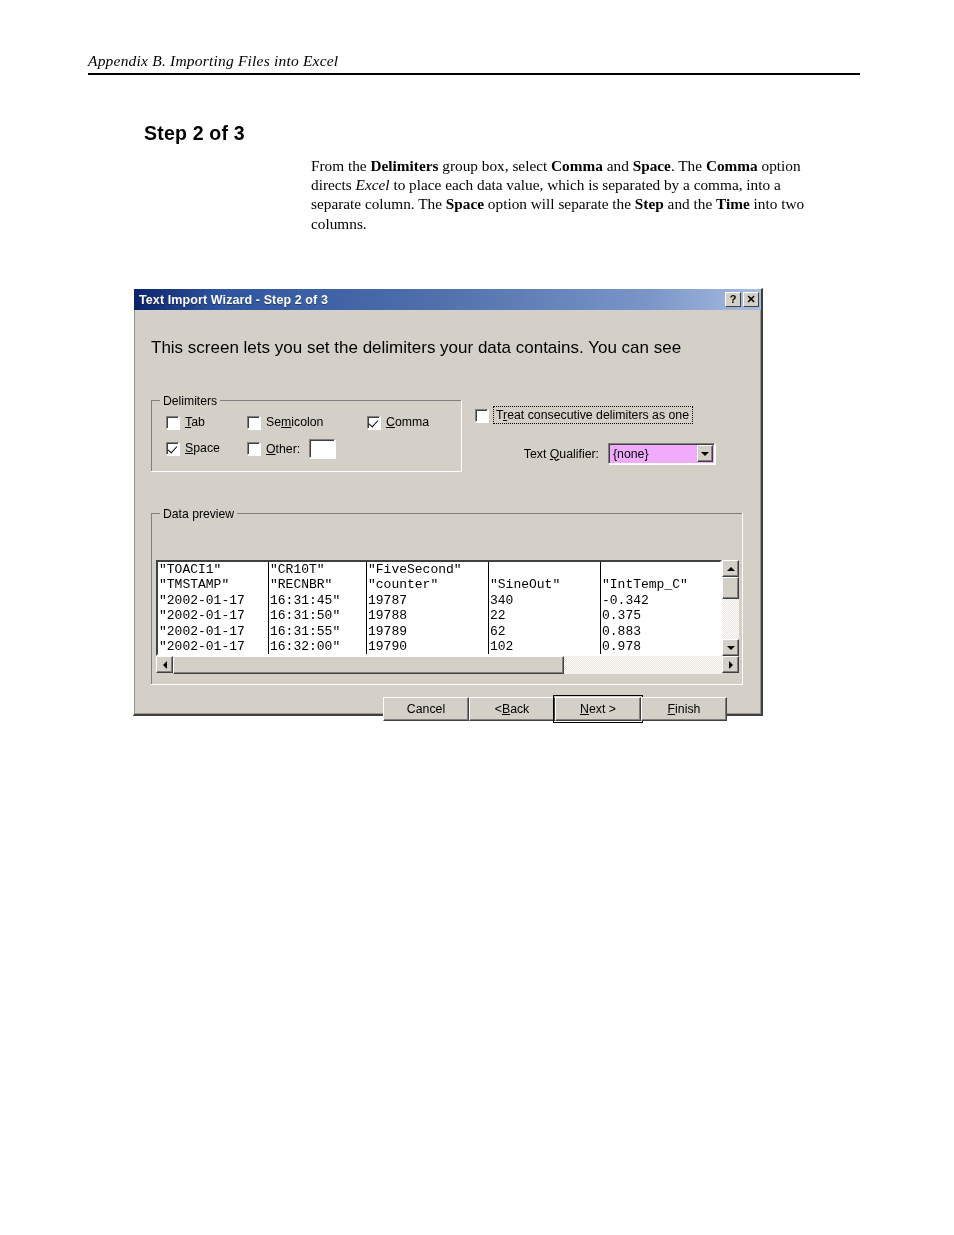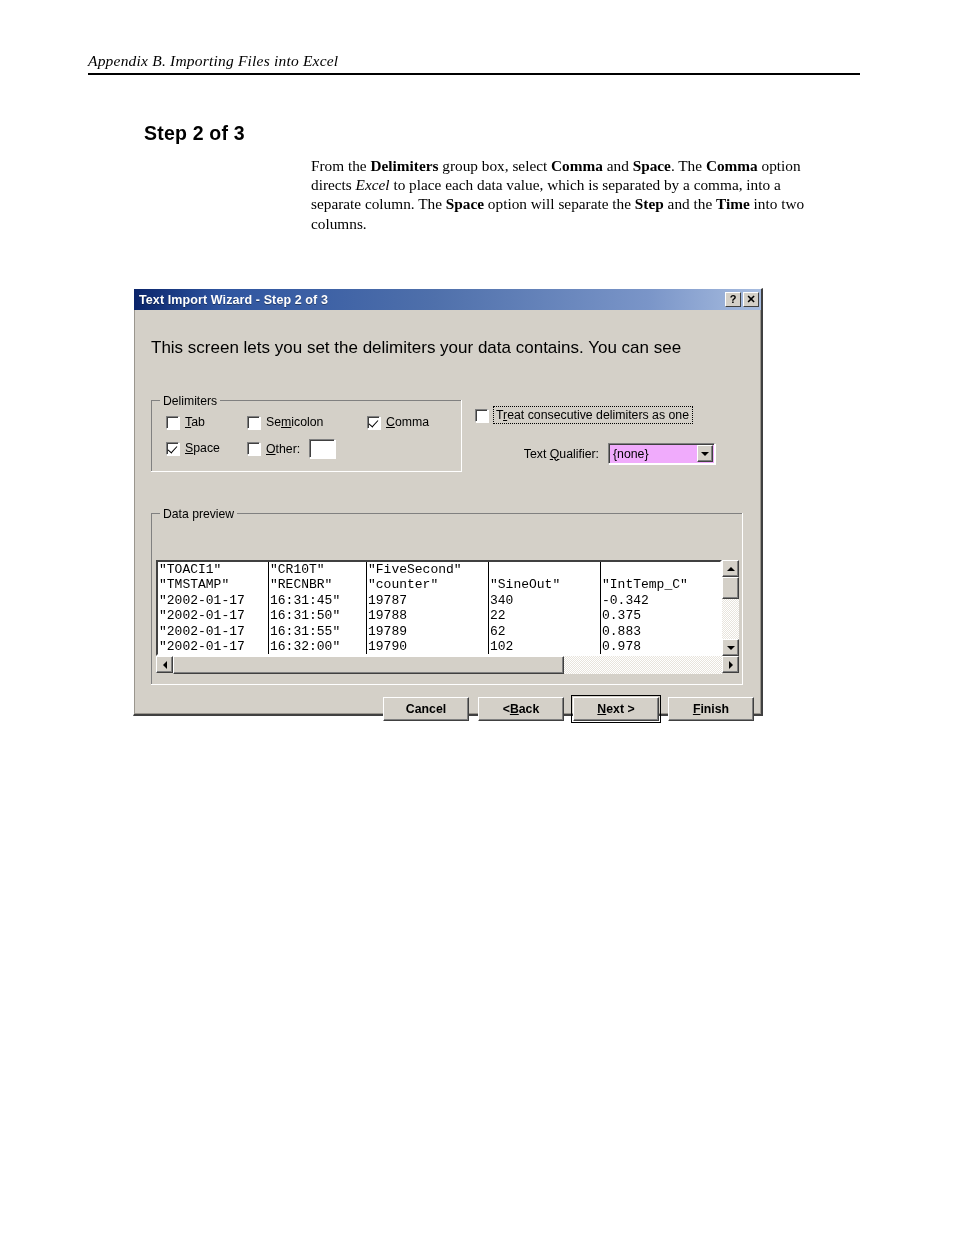--- a/index.html
+++ b/index.html
@@ -368,22 +368,20 @@
     border-bottom: 4px solid transparent;
     border-left: 4px solid #000;
   }
 
   
   .btn-row {
     position: absolute;
     left: 249px;
     top: 387px;
     display: flex;
-    gap: 9px;
-    font-weight: bold;
   }
   .btn {
     width: 86px;
     height: 24px;
     background: #d4d0c8;
     border: 1px solid;
     border-color: #ffffff #404040 #404040 #ffffff;
     box-shadow: inset -1px -1px 0 0 #808080, inset 1px 1px 0 0 #d4d0c8;
     box-sizing: border-box;
     font-family: "Liberation Sans", sans-serif;

